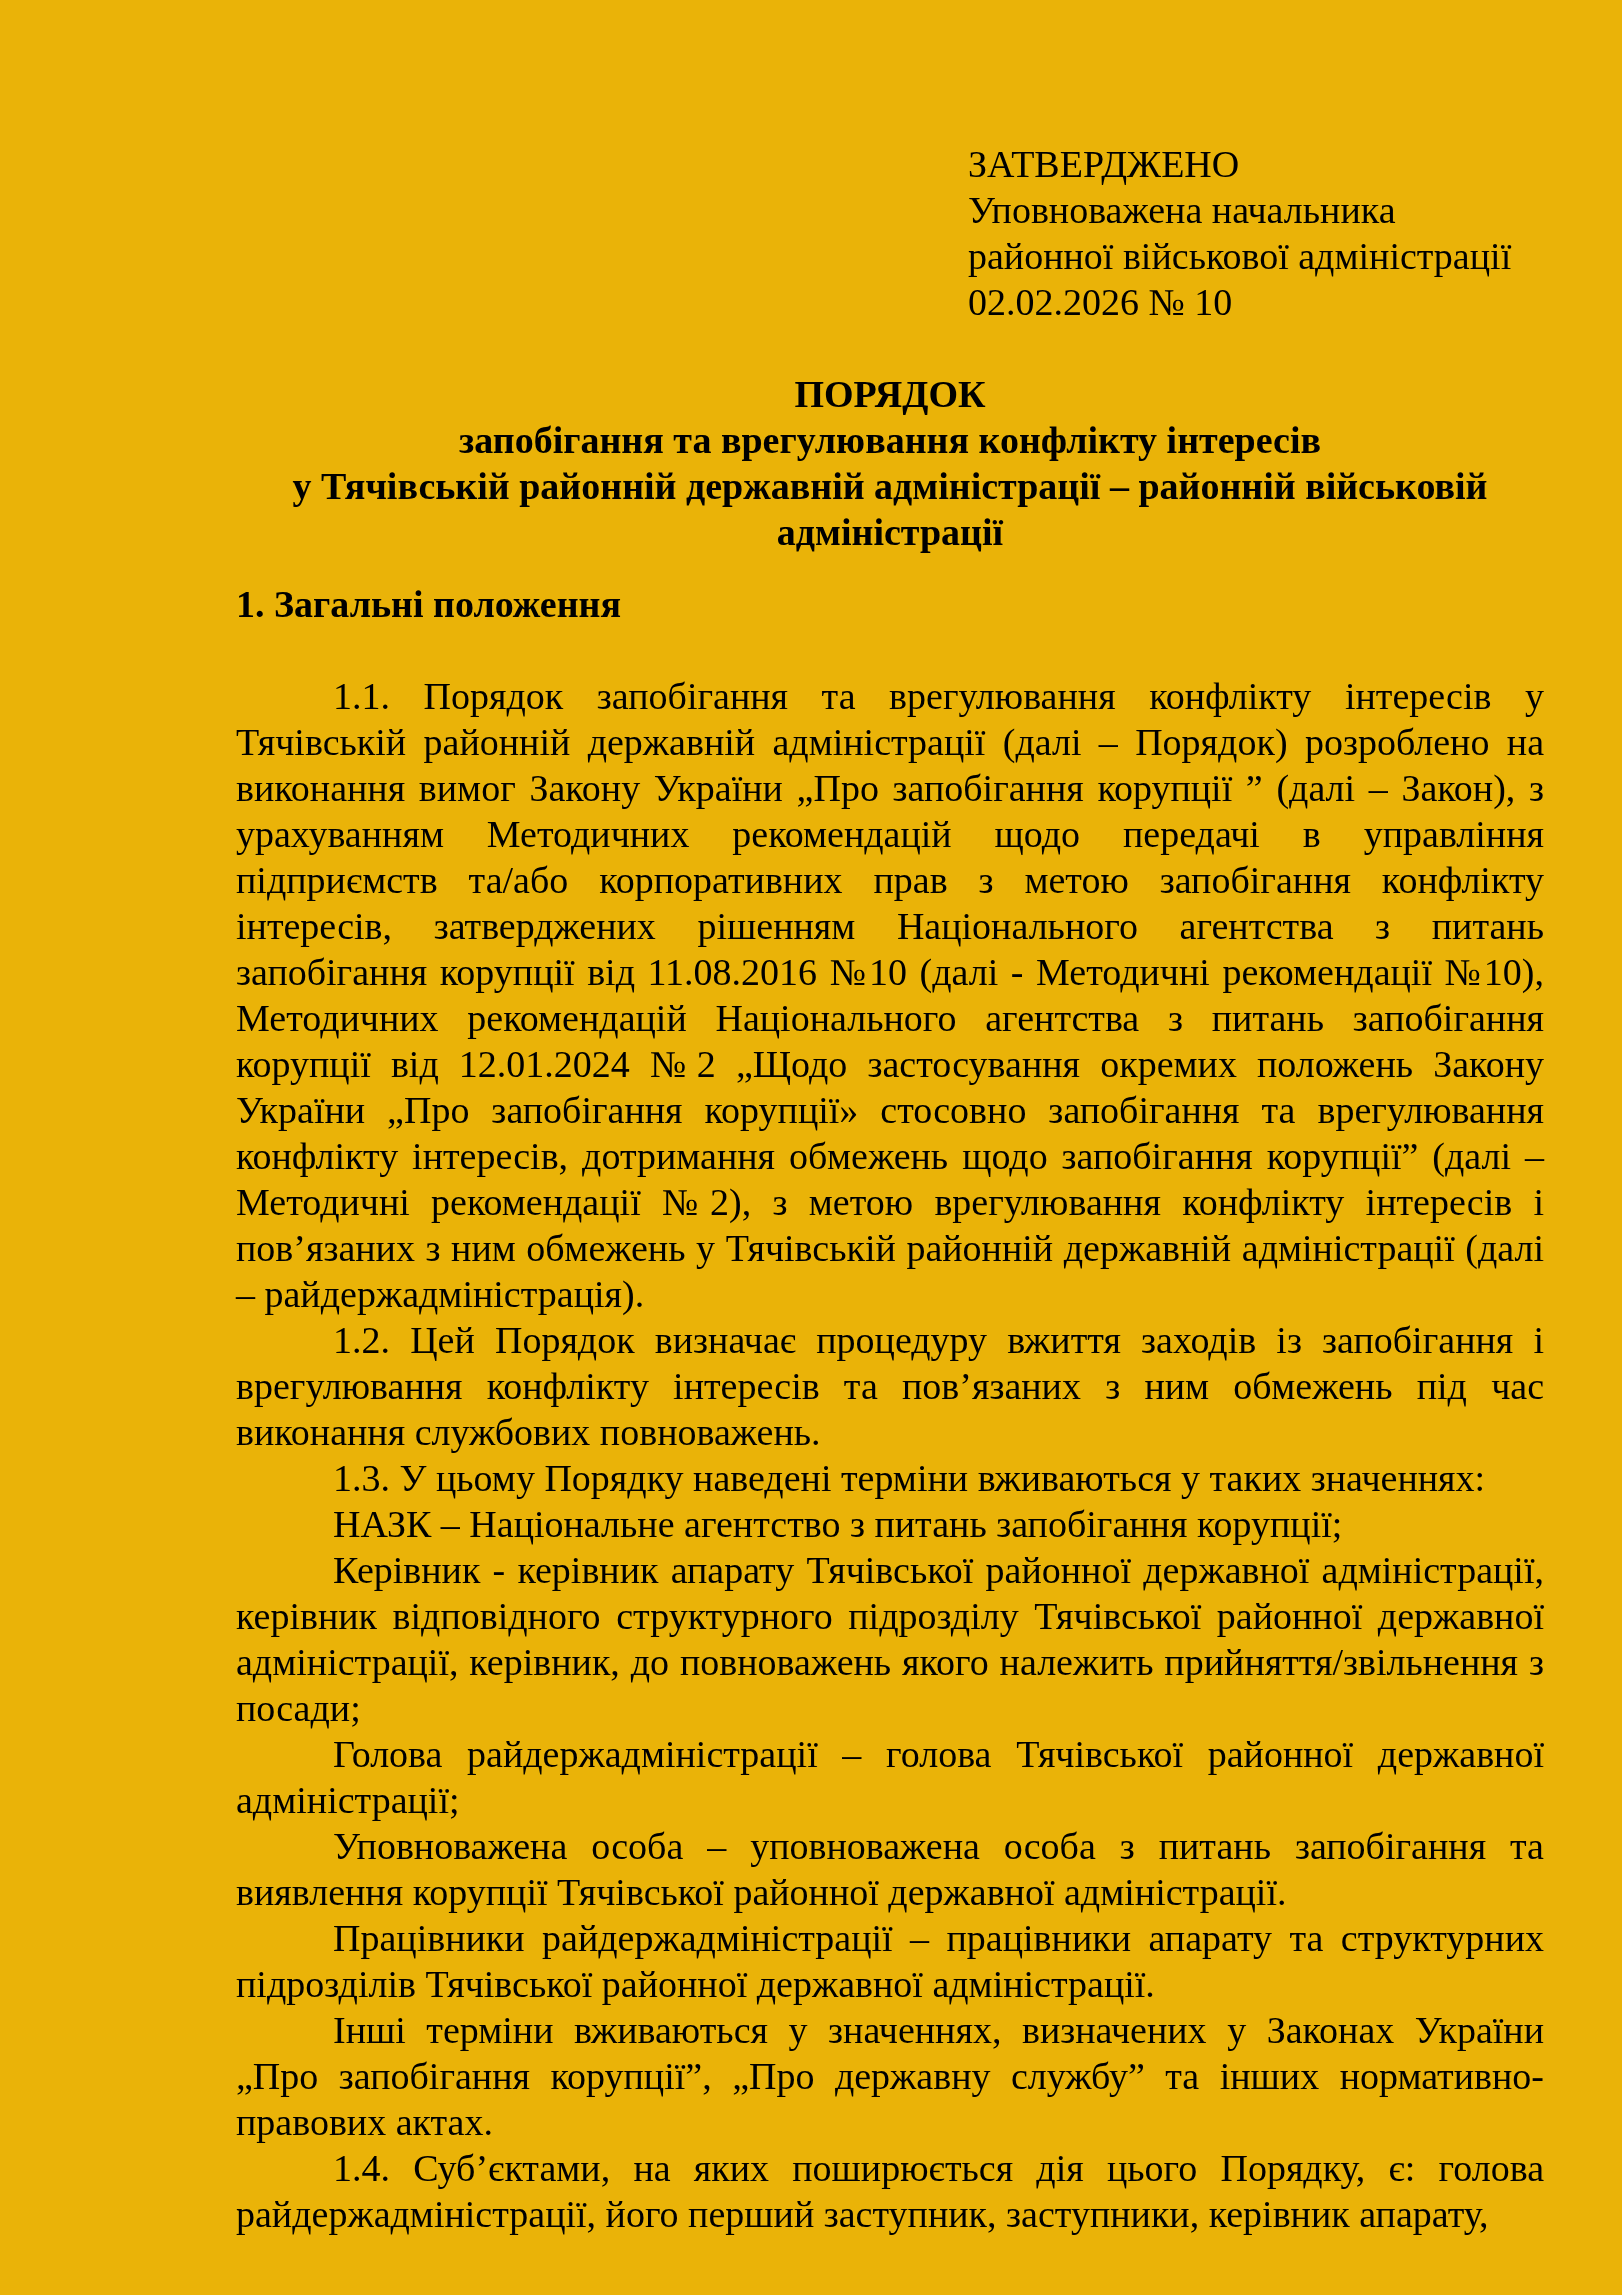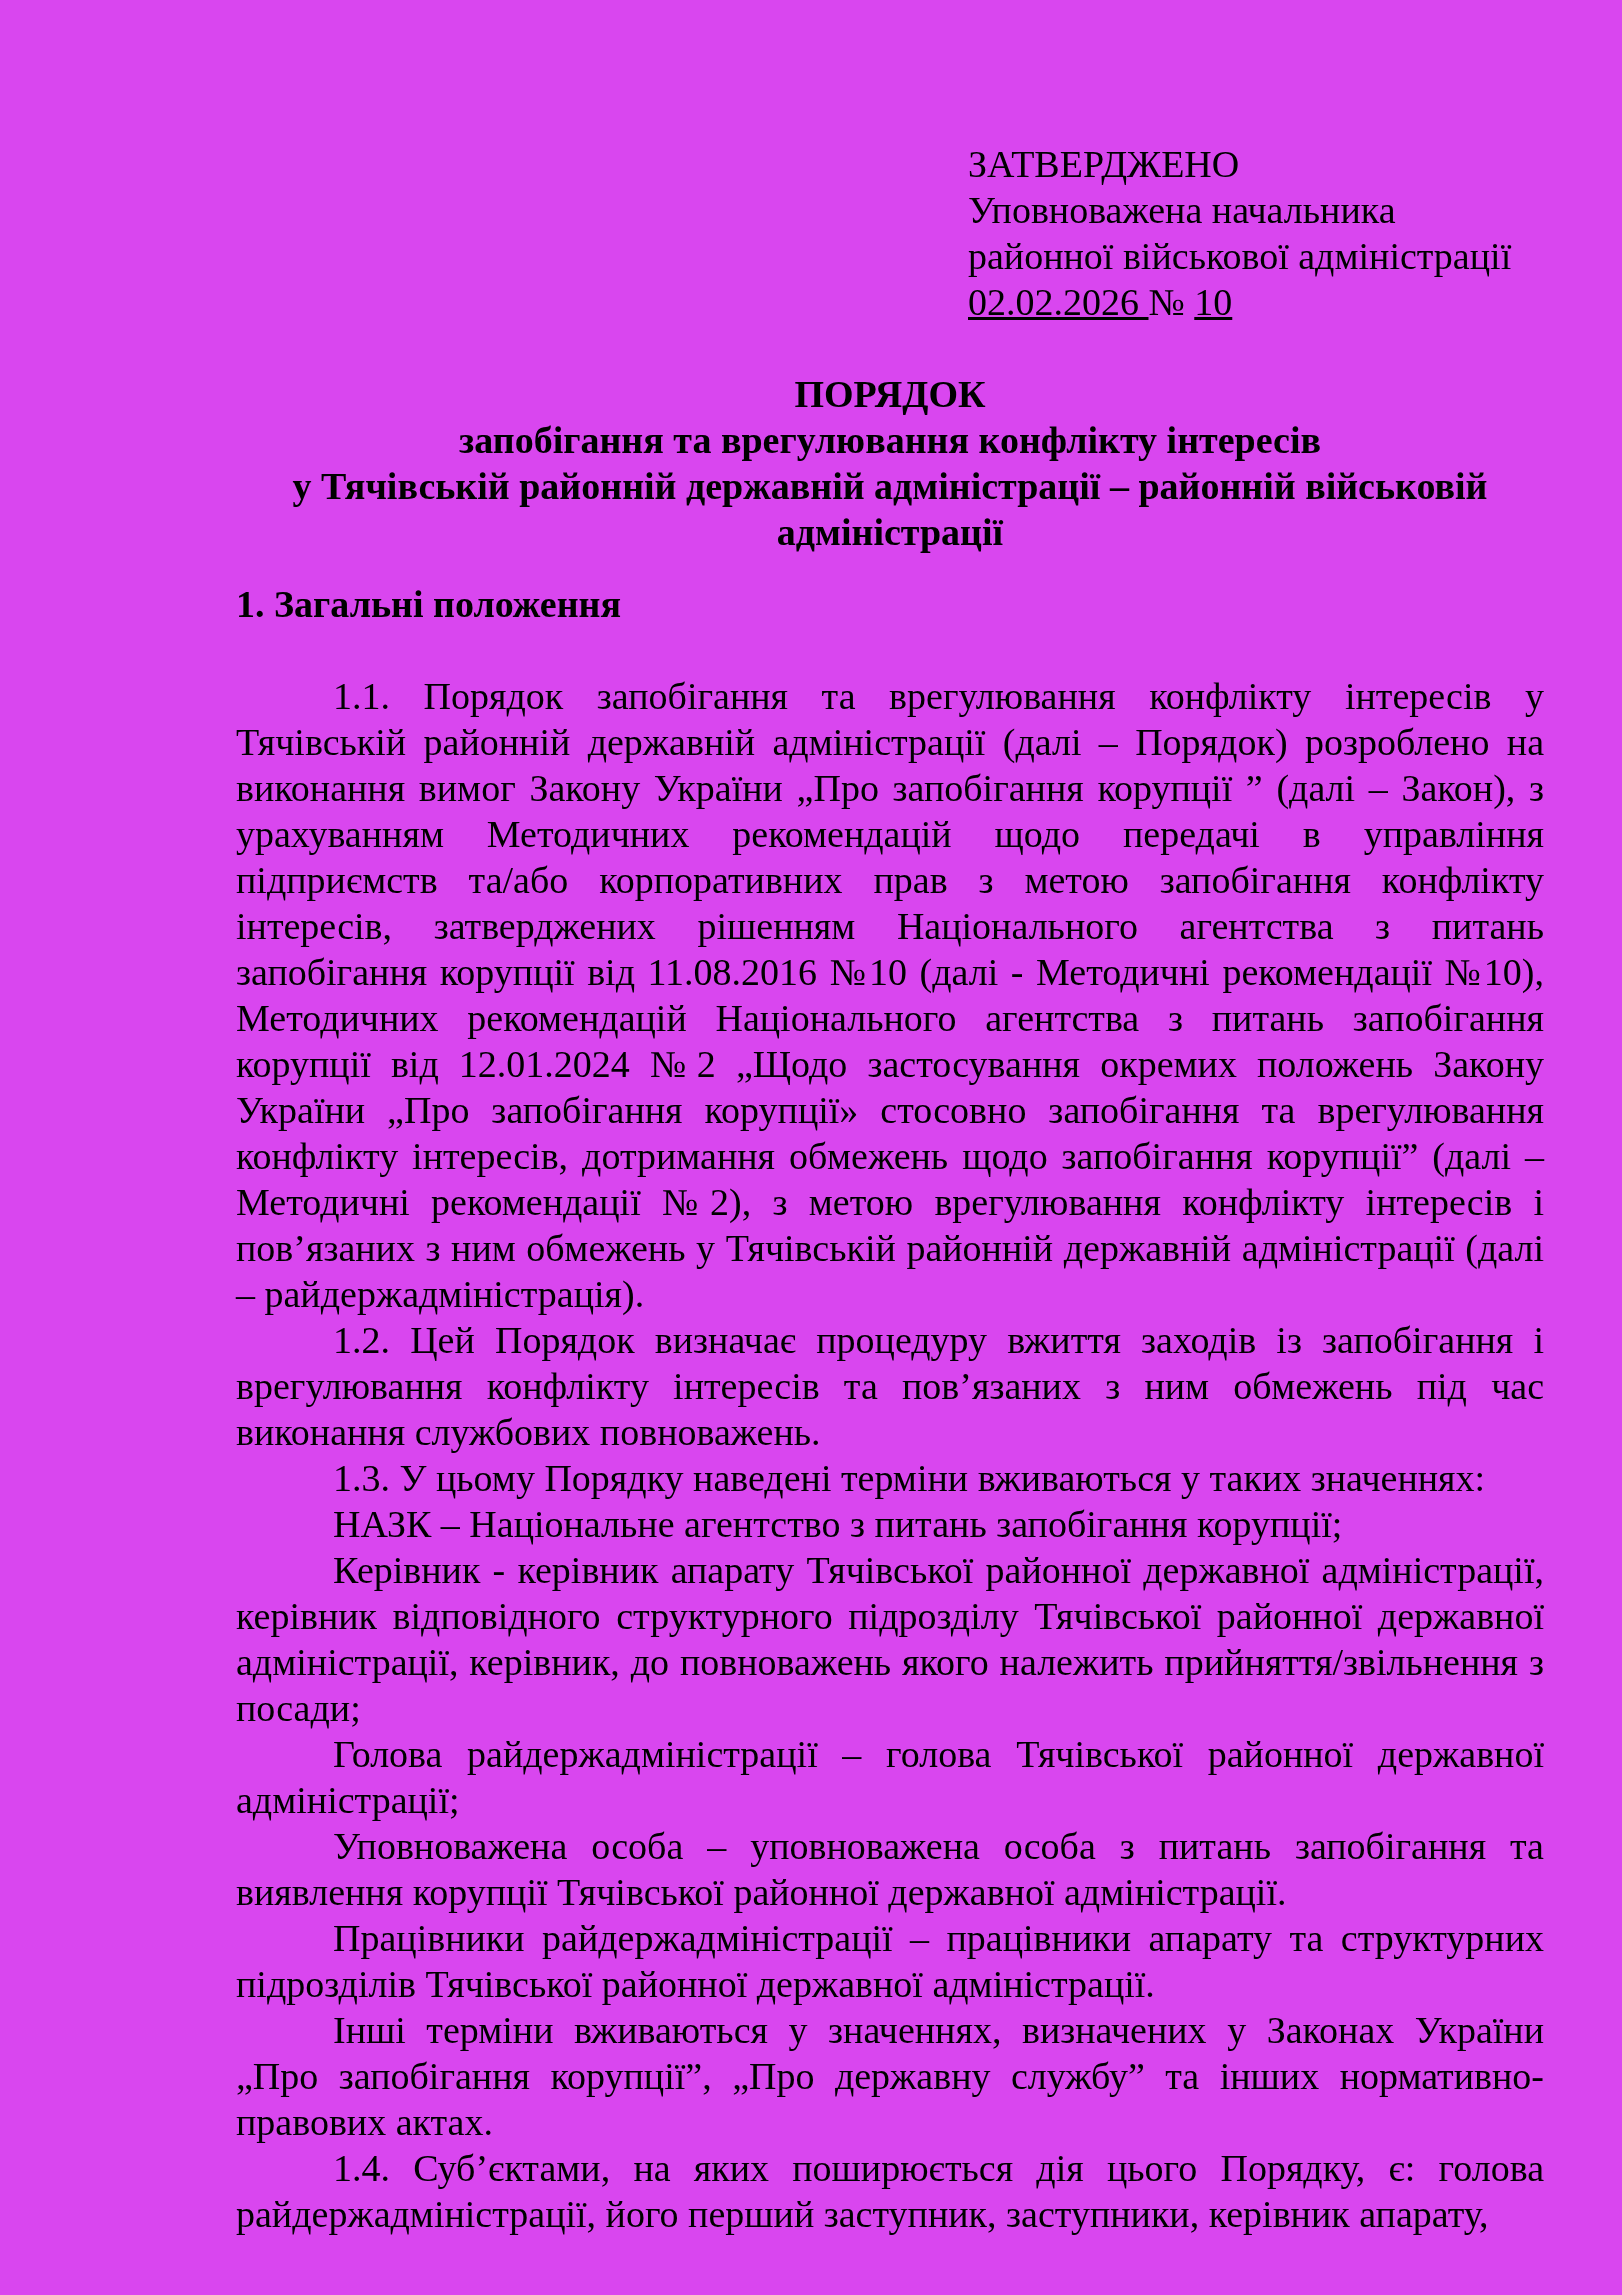--- a/index.html
+++ b/index.html
@@ -5,35 +5,35 @@
   html, body {
     margin: 0;
     padding: 0;
     background: #9b9b9b;
   }
   .page {
     position: relative;
     width: 1623px;
     height: 2295px;
     margin: 0 auto;
-    background: #d946ef;
+    background: #eab308;
     color: #000000;
     font-family: "Liberation Serif", "DejaVu Serif", serif;
     font-size: 38px;
     line-height: 46px;
     box-sizing: border-box;
     padding: 141px 79px 39px 236px;
     overflow: hidden;
   }
   .approval {
     margin-left: 732px;
     margin-bottom: 46px;
   }
   .approval .line { margin: 0; }
-  .u { text-decoration: underline; }
+  .u { }
   .doc-title .line {
     text-align: center;
     font-weight: bold;
     margin: 0;
   }
   .section-heading {
     text-align: left;
     font-weight: bold;
     margin: 26px 0 46px 0;
   }

